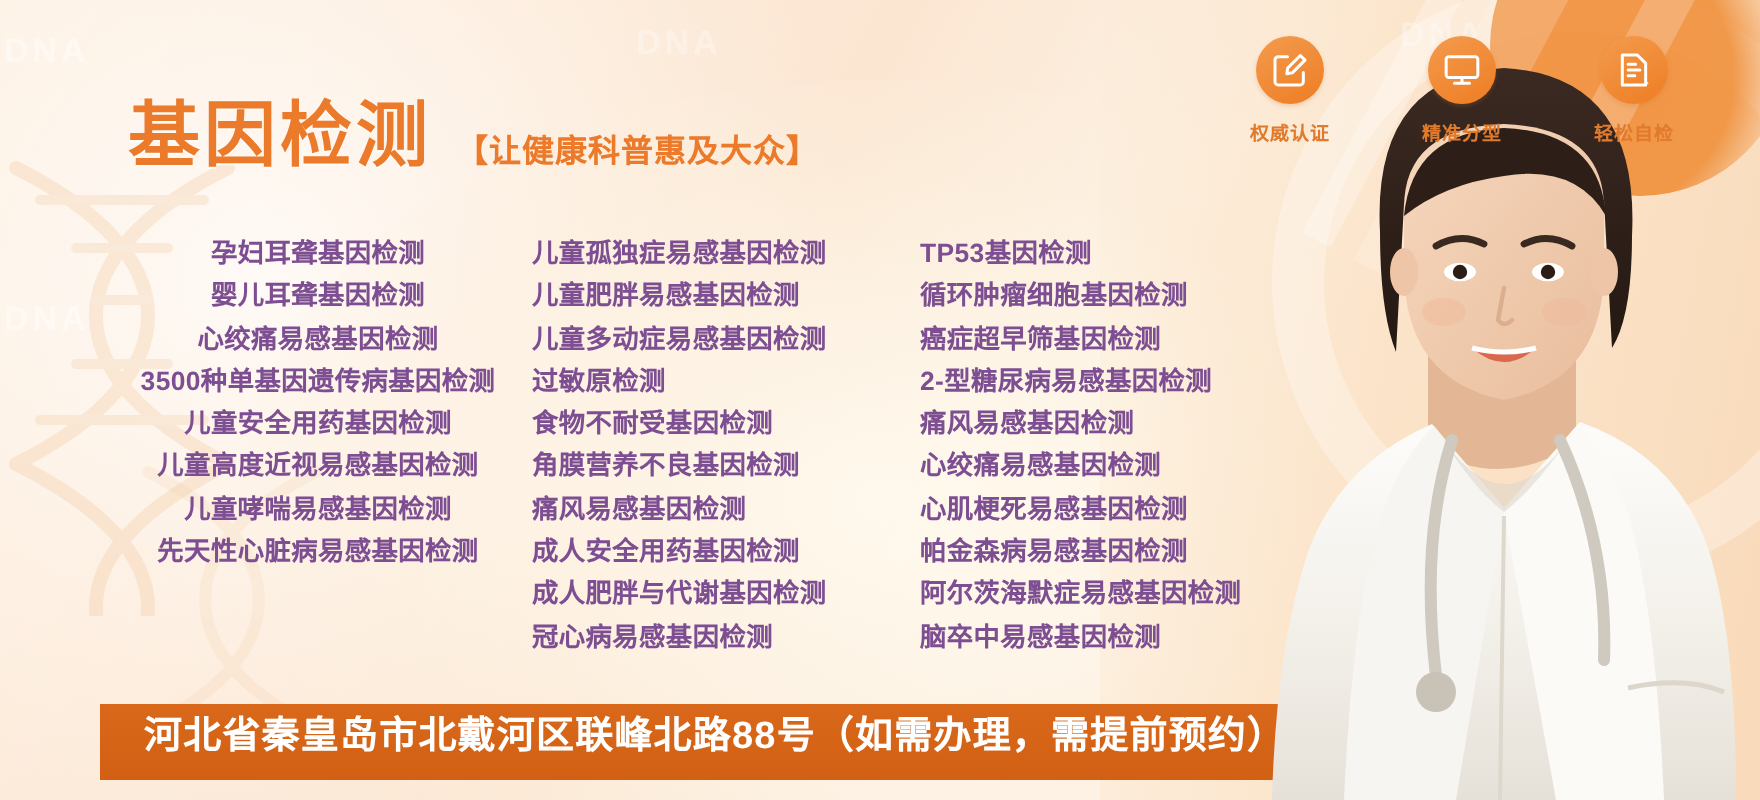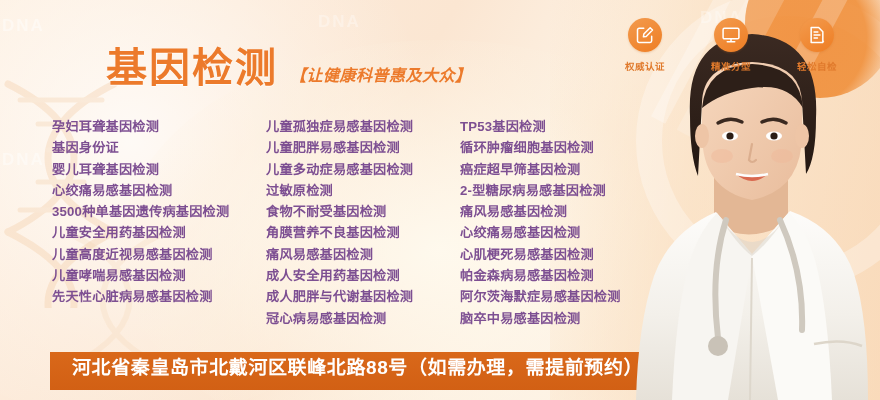--- a/index.html
+++ b/index.html
@@ -104,38 +104,36 @@
   .wm4 { left: 700px; top: 8px;   color: rgba(255,255,255,0.30); }
 
   
   .title-row {
     position: absolute;
     left: 64px; top: 46px;
     display: flex;
     align-items: flex-end;
   }
   .main-title {
-    font-size: 41px;
+    font-size: 36px;
     line-height: 44px;
     font-weight: 700;
     letter-spacing: 2px;
     color: #ec7a2b;
     text-shadow: 0 1px 0 rgba(255,255,255,0.65);
     white-space: nowrap;
-    margin-left: 42px;
   }
   .sub-title {
     margin-left: 12px;
     margin-bottom: 4px;
     font-size: 16px;
     font-weight: 700;
     letter-spacing: .5px;
     color: #ec7a2b;
     white-space: nowrap;
-    font-style: italic;
   }
 
   
   .features {
     position: absolute;
     left: 620px; top: 18px;
     display: flex;
     gap: 36px;
     z-index: 5;
   }
@@ -165,21 +163,21 @@
   }
 
   
   .lists {
     position: absolute;
     left: 52px; top: 116px;
     display: flex;
     z-index: 4;
   }
   .list-col { display: flex; flex-direction: column; }
-  .col-1 { width: 214px; }
+  .col-1 { width: 214px; align-items: center; }
   .col-2 { width: 194px; }
   .col-3 { width: 220px; justify-content: space-between; }
   .list-item {
     font-size: 13.2px;
     line-height: 21.3px;
     color: #7d4f92;
     font-weight: 600;
     white-space: nowrap;
     letter-spacing: .2px;
   }
@@ -291,21 +289,20 @@
       </div>
       <div class="feature-label">轻松自检</div>
     </div>
 
   </div>
 
   <div class="lists">
 
     <div class="list-col col-1">
       <div class="list-item">孕妇耳聋基因检测</div>
-      <div class="list-item">基因身份证</div>
       <div class="list-item">婴儿耳聋基因检测</div>
       <div class="list-item">心绞痛易感基因检测</div>
       <div class="list-item">3500种单基因遗传病基因检测</div>
       <div class="list-item">儿童安全用药基因检测</div>
       <div class="list-item">儿童高度近视易感基因检测</div>
       <div class="list-item">儿童哮喘易感基因检测</div>
       <div class="list-item">先天性心脏病易感基因检测</div>
     </div>
 
     <div class="list-col col-2">

